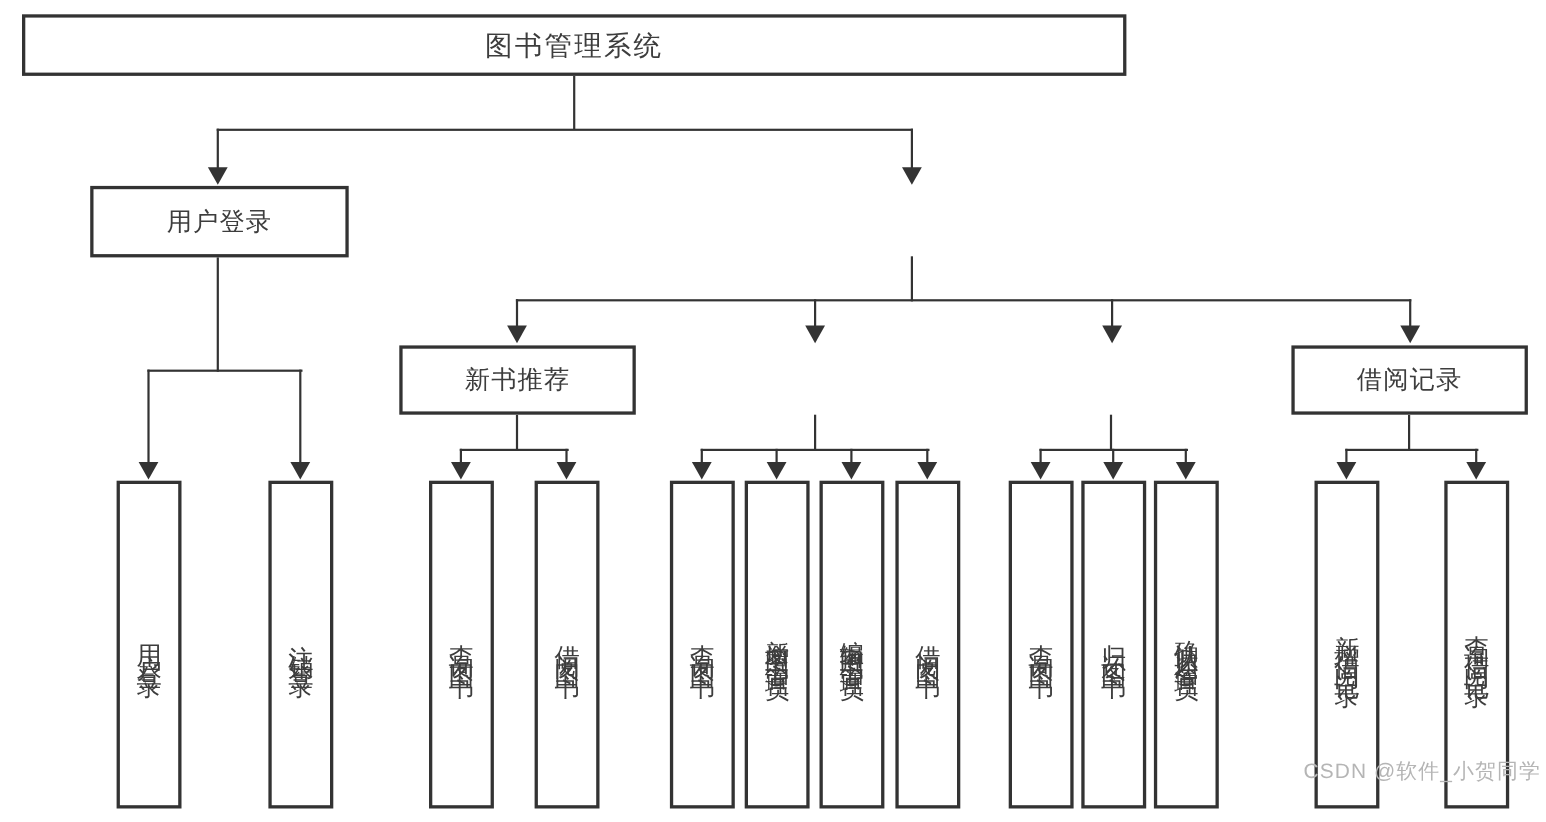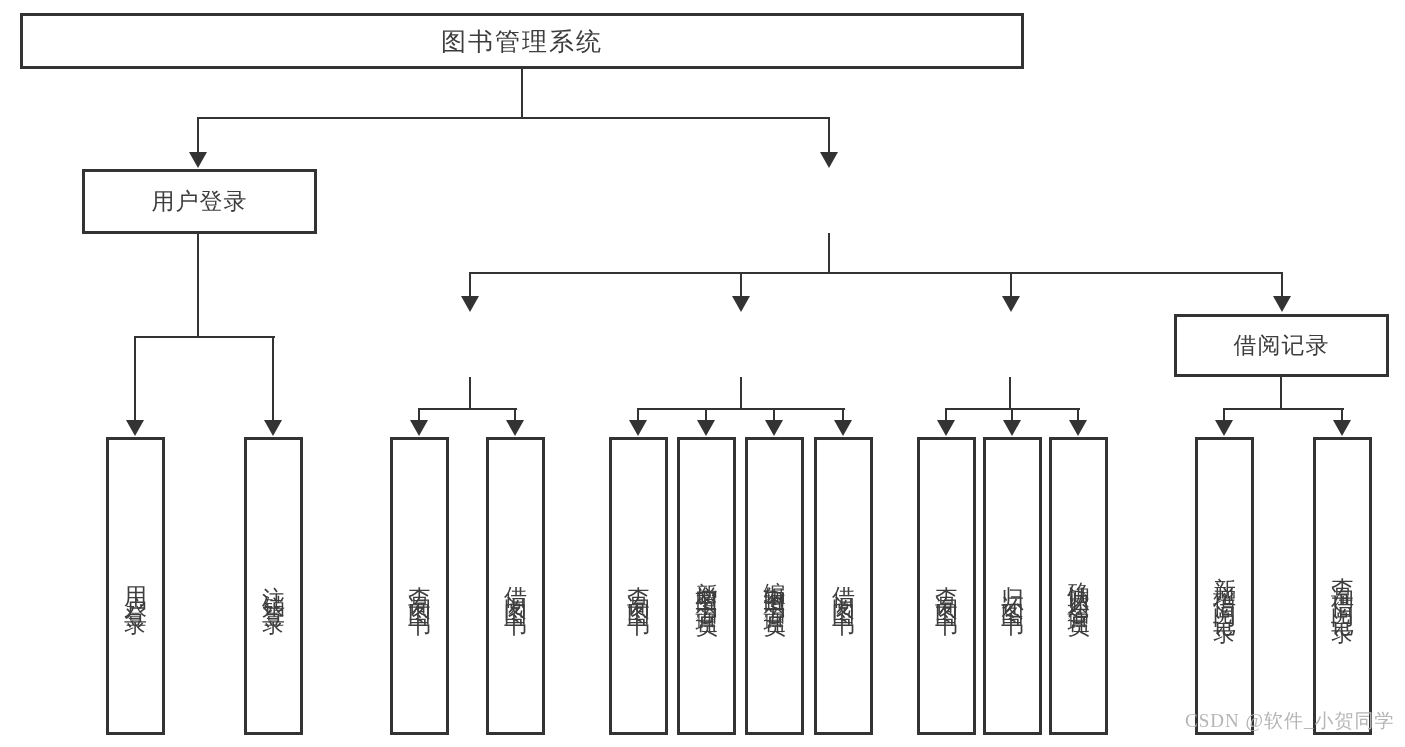--- a/index.html
+++ b/index.html
@@ -7,21 +7,21 @@
     --text:#3d3d3d;
     --bg:#ffffff;
     --wm:#b5b5b5;
   }
   *{box-sizing:border-box;}
   html,body{margin:0;padding:0;background:var(--bg);}
   .canvas{
     position:relative;
     width:1405px;height:747px;
     background:var(--bg);
-    font-family:Liberation Serif, serif;
+    font-family:Liberation Sans, sans-serif;
     color:var(--text);
     overflow:hidden;
   }
   
   .box{
     position:absolute;
     border:3px solid var(--line);
     background:var(--bg);
     display:flex;align-items:center;justify-content:center;
     text-align:center;
@@ -49,21 +49,20 @@
     border-top:16px solid var(--line);
   }
   .watermark{
     position:absolute;
     left:1185px;top:688px;
     font-size:19px;
     color:var(--wm);
     letter-spacing:1px;
     white-space:nowrap;
     z-index:10;
-    margin-top:20px;
   }
 </style>
 </head>
 <body>
 
 <div class="canvas">
 
   <div class="vl" style="left:521px;top:69px;height:49px"></div>
   <div class="hl" style="left:197px;top:117px;width:633px"></div>
   <div class="vl" style="left:197px;top:117px;height:38px"></div>
@@ -124,20 +123,23 @@
   <div class="ah" style="left:1333px;top:420px"></div>
 
   <div class="box h root" style="left:20px;top:13px;width:1004px;height:56px">
     <span>图书管理系统</span>
   </div>
 
   <div class="box h" style="left:82px;top:169px;width:235px;height:65px">
     <span>用户登录</span>
   </div>
 
+  <div class="box h" style="left:363px;top:314px;width:215px;height:63px">
+    <span>新书推荐</span>
+  </div>
   <div class="box h" style="left:1174px;top:314px;width:215px;height:63px">
     <span>借阅记录</span>
   </div>
 
   <div class="box v" style="left:106px">
     <span>用户登录</span>
   </div>
   <div class="box v" style="left:244px">
     <span>注销登录</span>
   </div>

